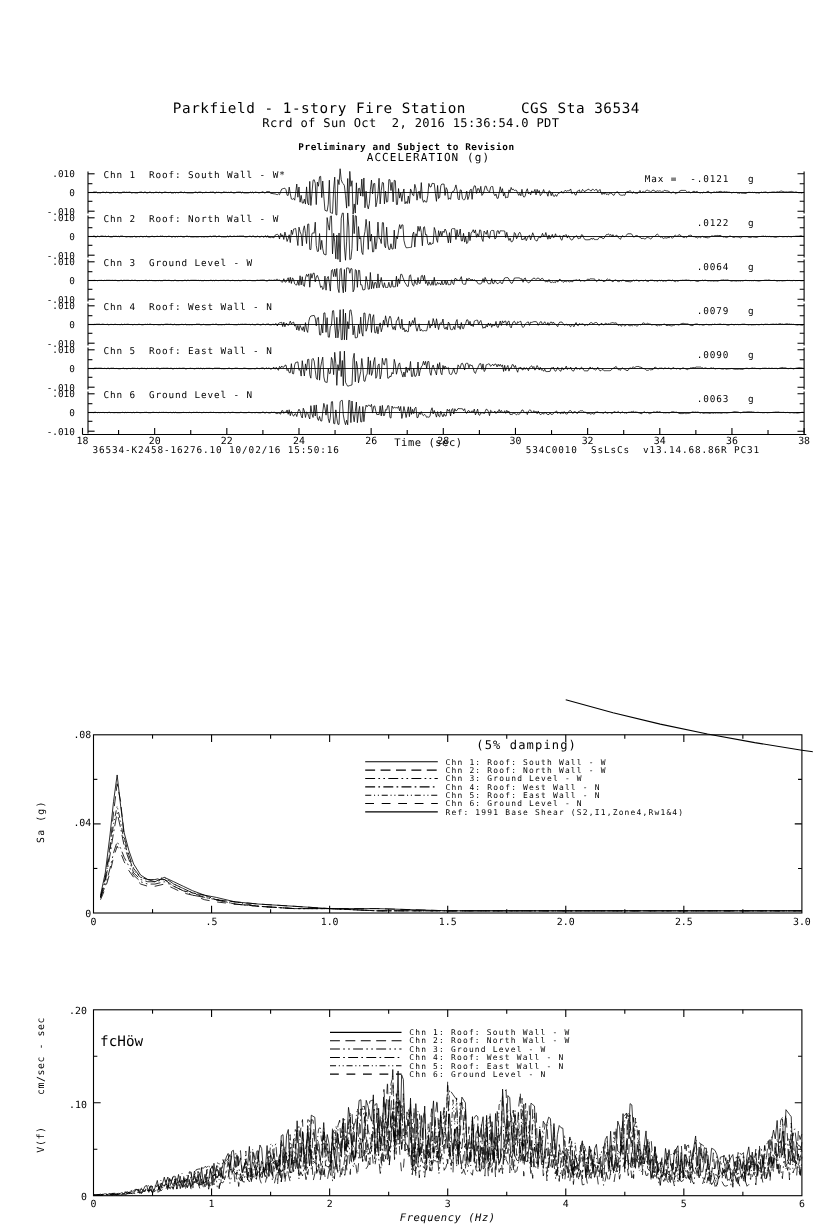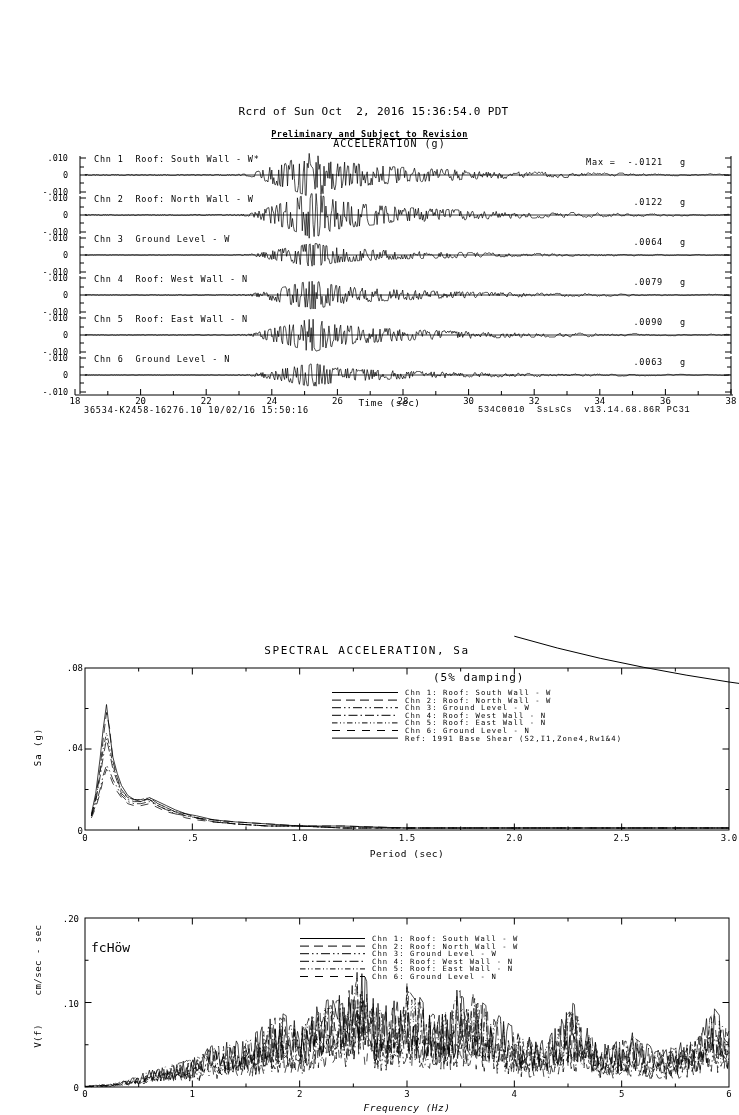--- a/index.html
+++ b/index.html
@@ -3,25 +3,25 @@
 <meta charset="utf-8">
 <style>
   html,body{margin:0;padding:0;background:#fff;}
   #page{position:relative;width:739px;height:1115px;background:#ffffff;overflow:hidden;
         font-family:"DejaVu Sans Mono",monospace;color:#000;}
   .abs{position:absolute;white-space:pre;}
   .ctr{text-align:center;}
   .h1{top:92px;left:0;width:739px;font-size:13px;letter-spacing:.5px;}
   .h2{top:105px;left:4px;width:739px;font-size:11px;letter-spacing:.3px;}
   .h3{top:119px;left:0;width:739px;font-size:8.5px;font-weight:bold;letter-spacing:.5px;}
-  .h4{top:129px;left:0;width:739px;font-size:8.5px;font-weight:bold;letter-spacing:.5px;text-decoration:underline;}
+  .h4{top:129px;left:0;width:739px;font-size:8.5px;font-weight:bold;letter-spacing:.5px;}
   .accTitle{top:138px;left:20px;width:739px;font-size:10px;letter-spacing:1px;}
   .timeLabel{top:397px;left:20px;width:739px;font-size:9.5px;letter-spacing:.5px;}
   .footL{top:405px;left:84px;font-size:8.5px;letter-spacing:.8px;}
-  .footR{top:405px;left:478px;font-size:8.5px;letter-spacing:.8px;font-family:Liberation Mono, monospace;}
+  .footR{top:405px;left:478px;font-size:8.5px;letter-spacing:.8px;}
   .saTitle{top:644px;left:167px;width:400px;font-size:11px;letter-spacing:1.6px;}
   .saDamp{top:671px;left:433px;width:200px;font-size:11px;letter-spacing:1px;}
   .saYlab{left:-22px;top:742px;width:120px;text-align:center;font-size:9px;letter-spacing:1px;transform:rotate(-90deg);}
   .saXlab{top:848px;left:207px;width:400px;font-size:9.5px;letter-spacing:.5px;}
   .vfTitle{top:893px;left:134px;width:400px;font-size:11px;letter-spacing:.8px;}
   .vfCorner{left:91px;top:900px;font-size:13px;margin-top:40px;}
   .vfYlabU{left:-32px;top:955px;width:140px;text-align:center;font-size:9px;letter-spacing:.5px;transform:rotate(-90deg);}
   .vfYlabL{left:-22px;top:1031px;width:120px;text-align:center;font-size:9px;letter-spacing:.5px;transform:rotate(-90deg);}
   .vfXlab{top:1102px;left:207px;width:400px;font-size:9.5px;letter-spacing:.5px;font-style:italic;}
   svg{position:absolute;left:0;top:0;}
@@ -321,30 +321,29 @@
         </g>
         <polyline points="85.0,1086.5 86.6,1086.5 88.2,1086.5 89.8,1086.0 91.4,1085.6 93.0,1086.2 94.7,1085.4 96.3,1085.3 97.9,1085.9 99.5,1085.0 101.1,1085.8 102.7,1085.3 104.3,1086.2 105.9,1085.3 107.5,1084.9 109.2,1085.0 110.8,1084.2 112.4,1085.1 114.0,1084.0 115.6,1084.9 117.2,1084.2 118.8,1082.9 120.4,1083.8 122.0,1081.9 123.6,1081.1 125.3,1081.7 126.9,1083.0 128.5,1081.0 130.1,1082.4 131.7,1078.5 133.3,1077.7 134.9,1083.3 136.5,1078.3 138.1,1078.1 139.7,1083.1 141.4,1078.4 143.0,1073.1 144.6,1082.2 146.2,1075.9 147.8,1075.7 149.4,1070.1 151.0,1077.9 152.6,1080.3 154.2,1071.2 155.8,1074.6 157.5,1078.0 159.1,1073.1 160.7,1077.4 162.3,1067.7 163.9,1075.9 165.5,1072.8 167.1,1079.3 168.7,1076.2 170.3,1079.9 171.9,1074.9 173.6,1079.5 175.2,1073.8 176.8,1069.0 178.4,1074.6 180.0,1067.5 181.6,1077.3 183.2,1061.8 184.8,1075.2 186.4,1067.5 188.0,1077.6 189.7,1072.7 191.3,1062.4 192.9,1077.6 194.5,1057.5 196.1,1070.9 197.7,1070.4 199.3,1067.2 200.9,1061.3 202.5,1071.3 204.1,1057.5 205.8,1051.8 207.4,1048.6 209.0,1062.1 210.6,1046.7 212.2,1045.7 213.8,1061.4 215.4,1049.8 217.0,1059.0 218.6,1052.6 220.2,1065.4 221.8,1060.3 223.5,1055.3 225.1,1059.6 226.7,1042.2 228.3,1069.5 229.9,1047.1 231.5,1056.6 233.1,1063.6 234.7,1053.7 236.3,1040.9 237.9,1044.2 239.6,1065.7 241.2,1063.3 242.8,1041.4 244.4,1069.6 246.0,1049.9 247.6,1055.2 249.2,1048.6 250.8,1061.9 252.4,1060.6 254.0,1068.4 255.7,1032.5 257.3,1031.5 258.9,1063.2 260.5,1032.1 262.1,1026.8 263.7,1065.2 265.3,1066.1 266.9,1055.9 268.5,1057.3 270.1,1018.9 271.8,1048.1 273.4,1055.6 275.0,1028.6 276.6,1049.3 278.2,1064.1 279.8,1023.6 281.4,1047.9 283.0,1013.8 284.6,1014.8 286.2,1015.7 287.9,1044.6 289.5,1045.0 291.1,1054.4 292.7,1045.8 294.3,1020.5 295.9,1045.0 297.5,1031.4 299.1,1039.6 300.7,1060.3 302.3,1033.0 304.0,1051.8 305.6,1063.1 307.2,1034.7 308.8,1041.9 310.4,1051.9 312.0,1016.5 313.6,1046.3 315.2,1038.9 316.8,1006.7 318.4,1017.6 320.1,1049.7 321.7,1054.9 323.3,1048.1 324.9,1018.0 326.5,1000.4 328.1,999.8 329.7,1037.6 331.3,1035.1 332.9,1000.3 334.5,1005.2 336.2,1014.0 337.8,1019.3 339.4,995.3 341.0,1046.6 342.6,1041.9 344.2,1007.5 345.8,1046.3 347.4,1031.7 349.0,997.1 350.6,1018.8 352.3,1025.9 353.9,999.6 355.5,1025.6 357.1,1023.2 358.7,1041.2 360.3,1016.8 361.9,973.6 363.5,1040.2 365.1,977.1 366.7,981.4 368.4,1039.2 370.0,1040.4 371.6,1047.0 373.2,998.3 374.8,1060.2 376.4,1059.6 378.0,1003.3 379.6,1029.0 381.2,1051.4 382.9,1014.1 384.5,1036.5 386.1,1005.5 387.7,1058.3 389.3,1032.1 390.9,1043.0 392.5,1019.4 394.1,1000.8 395.7,1039.8 397.3,1037.5 399.0,1049.2 400.6,1010.3 402.2,1040.5 403.8,1029.2 405.4,1030.7 407.0,1043.8 408.6,1012.6 410.2,1032.0 411.8,1050.8 413.4,1028.9 415.1,1024.7 416.7,1058.5 418.3,1014.4 419.9,997.4 421.5,1000.0 423.1,1002.5 424.7,1048.9 426.3,1055.2 427.9,1053.8 429.5,1017.2 431.2,1055.6 432.8,1029.9 434.4,1026.8 436.0,1033.5 437.6,1024.9 439.2,1015.2 440.8,1057.1 442.4,1014.0 444.0,1054.4 445.6,1058.8 447.3,1023.8 448.9,1055.9 450.5,1012.3 452.1,1040.4 453.7,1057.9 455.3,1052.4 456.9,990.1 458.5,1018.4 460.1,1030.2 461.7,996.0 463.4,997.9 465.0,1028.8 466.6,1041.2 468.2,1050.7 469.8,1054.7 471.4,1055.4 473.0,1045.5 474.6,1055.1 476.2,1003.9 477.8,1055.8 479.5,1056.0 481.1,1039.8 482.7,1002.9 484.3,1004.2 485.9,1005.5 487.5,1043.6 489.1,1051.6 490.7,1026.4 492.3,1058.6 493.9,1058.6 495.6,1042.4 497.2,1021.3 498.8,1015.6 500.4,1016.9 502.0,1044.4 503.6,1021.4 505.2,1052.2 506.8,1031.4 508.4,1023.2 510.0,1025.2 511.7,1025.7 513.3,1053.5 514.9,1061.4 516.5,1065.8 518.1,1050.8 519.7,1063.9 521.3,1068.2 522.9,1050.2 524.5,1056.9 526.1,1064.8 527.8,1043.8 529.4,1037.1 531.0,1050.8 532.6,1070.6 534.2,1065.2 535.8,1041.8 537.4,1048.9 539.0,1066.9 540.6,1044.3 542.2,1040.3 543.9,1057.8 545.5,1057.1 547.1,1070.9 548.7,1045.3 550.3,1035.9 551.9,1032.9 553.5,1060.1 555.1,1028.4 556.7,1059.4 558.3,1064.5 560.0,1047.7 561.6,1019.2 563.2,1024.4 564.8,1047.7 566.4,1012.4 568.0,1062.3 569.6,1037.3 571.2,1034.8 572.8,1003.3 574.4,1004.5 576.0,1032.1 577.7,1062.1 579.3,1040.3 580.9,1050.1 582.5,1059.4 584.1,1053.5 585.7,1041.4 587.3,1028.1 588.9,1056.7 590.5,1044.0 592.1,1070.5 593.8,1062.4 595.4,1042.5 597.0,1055.6 598.6,1063.9 600.2,1063.4 601.8,1070.2 603.4,1066.7 605.0,1044.0 606.6,1054.5 608.2,1045.1 609.9,1058.4 611.5,1064.0 613.1,1047.5 614.7,1044.7 616.3,1041.6 617.9,1070.8 619.5,1053.3 621.1,1070.9 622.7,1049.6 624.3,1052.7 626.0,1059.3 627.6,1063.3 629.2,1050.6 630.8,1042.6 632.4,1032.7 634.0,1059.8 635.6,1042.7 637.2,1065.4 638.8,1065.3 640.4,1055.1 642.1,1046.0 643.7,1063.6 645.3,1059.8 646.9,1043.9 648.5,1044.7 650.1,1046.0 651.7,1049.7 653.3,1056.4 654.9,1064.0 656.5,1067.9 658.2,1063.7 659.8,1071.3 661.4,1054.7 663.0,1055.8 664.6,1052.1 666.2,1049.6 667.8,1062.6 669.4,1066.3 671.0,1051.2 672.6,1054.8 674.3,1062.4 675.9,1056.7 677.5,1073.5 679.1,1050.7 680.7,1042.6 682.3,1058.7 683.9,1047.3 685.5,1060.7 687.1,1058.4 688.7,1060.8 690.4,1064.5 692.0,1065.7 693.6,1050.3 695.2,1071.2 696.8,1071.3 698.4,1063.7 700.0,1054.8 701.6,1036.8 703.2,1027.3 704.8,1035.3 706.5,1018.6 708.1,1047.0 709.7,1047.7 711.3,1028.6 712.9,1048.5 714.5,1008.8 716.1,1010.9 717.7,1013.1 719.3,1015.2 720.9,1056.6 722.6,1053.2 724.2,1038.3 725.8,1041.4 727.4,1041.8 729.0,1046.8" fill="none" stroke="#000000" stroke-width="0.7"></polyline>
         <polyline points="85.0,1086.2 86.6,1086.4 88.2,1086.3 89.8,1086.0 91.4,1086.2 93.0,1086.4 94.7,1085.6 96.3,1085.9 97.9,1086.0 99.5,1085.5 101.1,1085.8 102.7,1084.9 104.3,1085.7 105.9,1085.9 107.5,1086.2 109.2,1085.2 110.8,1084.2 112.4,1085.8 114.0,1084.5 115.6,1084.5 117.2,1084.0 118.8,1084.5 120.4,1082.0 122.0,1083.7 123.6,1081.4 125.3,1082.1 126.9,1081.9 128.5,1080.4 130.1,1079.6 131.7,1080.4 133.3,1081.1 134.9,1082.7 136.5,1078.5 138.1,1079.0 139.7,1078.5 141.4,1079.8 143.0,1082.3 144.6,1080.1 146.2,1079.0 147.8,1074.3 149.4,1074.6 151.0,1074.7 152.6,1070.0 154.2,1078.8 155.8,1074.5 157.5,1069.1 159.1,1075.9 160.7,1071.2 162.3,1072.7 163.9,1080.6 165.5,1073.1 167.1,1074.2 168.7,1071.6 170.3,1072.9 171.9,1064.2 173.6,1066.2 175.2,1074.2 176.8,1064.6 178.4,1070.1 180.0,1073.8 181.6,1064.2 183.2,1061.3 184.8,1062.2 186.4,1060.4 188.0,1061.3 189.7,1059.6 191.3,1063.3 192.9,1069.3 194.5,1068.5 196.1,1069.0 197.7,1063.0 199.3,1068.9 200.9,1064.9 202.5,1059.3 204.1,1052.3 205.8,1055.2 207.4,1053.2 209.0,1049.6 210.6,1068.4 212.2,1063.7 213.8,1067.1 215.4,1066.2 217.0,1049.4 218.6,1046.0 220.2,1066.4 221.8,1064.2 223.5,1054.0 225.1,1069.1 226.7,1066.0 228.3,1070.2 229.9,1056.4 231.5,1061.8 233.1,1047.7 234.7,1044.1 236.3,1071.7 237.9,1065.5 239.6,1065.2 241.2,1063.1 242.8,1064.0 244.4,1051.1 246.0,1068.5 247.6,1054.0 249.2,1055.5 250.8,1057.4 252.4,1064.2 254.0,1047.9 255.7,1065.6 257.3,1063.6 258.9,1049.0 260.5,1047.9 262.1,1060.2 263.7,1043.6 265.3,1059.5 266.9,1035.4 268.5,1039.9 270.1,1026.7 271.8,1067.1 273.4,1026.3 275.0,1017.8 276.6,1057.7 278.2,1044.7 279.8,1029.2 281.4,1060.0 283.0,1017.8 284.6,1018.4 286.2,1034.9 287.9,1050.4 289.5,1036.1 291.1,1050.1 292.7,1051.6 294.3,1032.3 295.9,1051.6 297.5,1039.7 299.1,1061.4 300.7,1068.5 302.3,1024.3 304.0,1054.1 305.6,1041.0 307.2,1023.5 308.8,1018.3 310.4,1048.6 312.0,1028.6 313.6,1050.1 315.2,1033.0 316.8,1040.1 318.4,1023.9 320.1,1050.0 321.7,1021.4 323.3,1054.6 324.9,1016.5 326.5,1016.3 328.1,1038.2 329.7,1056.0 331.3,1015.8 332.9,1055.8 334.5,1017.4 336.2,1001.1 337.8,1000.5 339.4,999.9 341.0,1049.5 342.6,1007.0 344.2,1050.5 345.8,1013.8 347.4,1033.1 349.0,990.4 350.6,1012.2 352.3,983.0 353.9,1046.5 355.5,1008.8 357.1,969.8 358.7,1047.5 360.3,994.2 361.9,1012.4 363.5,1001.6 365.1,1013.5 366.7,1026.2 368.4,1035.7 370.0,1010.8 371.6,1023.7 373.2,1002.7 374.8,1061.0 376.4,1007.1 378.0,1057.8 379.6,1062.1 381.2,1043.8 382.9,1051.4 384.5,1017.0 386.1,1009.5 387.7,1048.7 389.3,1041.3 390.9,1023.4 392.5,1007.9 394.1,1047.5 395.7,1015.1 397.3,999.5 399.0,1033.8 400.6,1015.5 402.2,1017.3 403.8,1006.8 405.4,1024.1 407.0,982.6 408.6,1044.0 410.2,1054.3 411.8,1057.5 413.4,1026.2 415.1,1047.2 416.7,1046.8 418.3,1033.5 419.9,1001.9 421.5,1023.3 423.1,1006.7 424.7,1054.4 426.3,1024.3 427.9,1052.3 429.5,1045.2 431.2,1016.2 432.8,1013.9 434.4,1015.2 436.0,1058.9 437.6,1042.7 439.2,1031.3 440.8,1041.3 442.4,1023.4 444.0,1054.9 445.6,1038.5 447.3,1019.7 448.9,1043.4 450.5,1045.0 452.1,1008.2 453.7,1036.0 455.3,1029.2 456.9,994.9 458.5,992.8 460.1,990.6 461.7,1048.7 463.4,1019.5 465.0,1019.3 466.6,1009.2 468.2,1041.0 469.8,1036.7 471.4,1007.4 473.0,993.1 474.6,1039.4 476.2,1055.4 477.8,1049.1 479.5,1007.4 481.1,1005.1 482.7,1060.1 484.3,1008.3 485.9,1009.5 487.5,1010.7 489.1,1064.2 490.7,1030.0 492.3,1036.7 493.9,1057.1 495.6,1048.2 497.2,1044.0 498.8,1061.8 500.4,1039.2 502.0,1051.9 503.6,1029.7 505.2,1067.1 506.8,1062.6 508.4,1040.5 510.0,1051.0 511.7,1046.1 513.3,1050.3 514.9,1054.7 516.5,1043.6 518.1,1033.6 519.7,1070.3 521.3,1055.1 522.9,1062.3 524.5,1070.5 526.1,1058.3 527.8,1056.1 529.4,1039.6 531.0,1041.1 532.6,1070.7 534.2,1051.7 535.8,1064.6 537.4,1068.7 539.0,1053.8 540.6,1071.4 542.2,1065.1 543.9,1059.3 545.5,1060.5 547.1,1066.5 548.7,1072.6 550.3,1051.3 551.9,1047.3 553.5,1066.2 555.1,1038.7 556.7,1044.7 558.3,1045.7 560.0,1024.8 561.6,1046.4 563.2,1047.7 564.8,1035.7 566.4,1016.2 568.0,1013.9 569.6,1011.8 571.2,1063.7 572.8,1013.5 574.4,1061.8 576.0,1015.8 577.7,1051.6 579.3,1056.3 580.9,1027.3 582.5,1054.8 584.1,1048.3 585.7,1058.0 587.3,1039.1 588.9,1058.5 590.5,1035.4 592.1,1037.5 593.8,1059.1 595.4,1043.7 597.0,1071.3 598.6,1057.4 600.2,1061.5 601.8,1052.5 603.4,1065.1 605.0,1054.1 606.6,1066.6 608.2,1068.1 609.9,1057.7 611.5,1066.6 613.1,1045.7 614.7,1044.8 616.3,1067.0 617.9,1068.5 619.5,1042.0 621.1,1071.0 622.7,1040.2 624.3,1060.4 626.0,1070.9 627.6,1071.9 629.2,1069.5 630.8,1040.9 632.4,1038.5 634.0,1048.0 635.6,1070.8 637.2,1039.5 638.8,1057.3 640.4,1045.7 642.1,1065.1 643.7,1054.6 645.3,1065.1 646.9,1069.6 648.5,1048.0 650.1,1067.9 651.7,1068.1 653.3,1071.6 654.9,1067.7 656.5,1071.3 658.2,1050.1 659.8,1068.0 661.4,1064.6 663.0,1049.7 664.6,1074.6 666.2,1072.6 667.8,1056.1 669.4,1060.8 671.0,1047.7 672.6,1051.7 674.3,1066.6 675.9,1072.3 677.5,1059.0 679.1,1063.3 680.7,1052.1 682.3,1062.0 683.9,1053.2 685.5,1067.2 687.1,1048.1 688.7,1070.9 690.4,1041.2 692.0,1071.5 693.6,1066.8 695.2,1041.4 696.8,1052.2 698.4,1037.3 700.0,1069.6 701.6,1052.1 703.2,1065.9 704.8,1039.1 706.5,1052.6 708.1,1062.5 709.7,1037.0 711.3,1050.1 712.9,1025.2 714.5,1012.7 716.1,1037.0 717.7,1032.9 719.3,1049.8 720.9,1029.9 722.6,1054.0 724.2,1058.2 725.8,1027.7 727.4,1035.9 729.0,1030.8" fill="none" stroke="#000000" stroke-width="0.7" stroke-dasharray="9 5"></polyline>
         <polyline points="85.0,1086.6 86.6,1086.6 88.2,1086.6 89.8,1086.4 91.4,1086.7 93.0,1086.4 94.7,1086.0 96.3,1085.9 97.9,1086.3 99.5,1086.2 101.1,1085.7 102.7,1086.2 104.3,1085.7 105.9,1086.0 107.5,1085.7 109.2,1086.3 110.8,1086.3 112.4,1085.4 114.0,1085.8 115.6,1084.9 117.2,1085.0 118.8,1085.2 120.4,1085.0 122.0,1085.0 123.6,1085.3 125.3,1083.3 126.9,1084.7 128.5,1084.1 130.1,1083.0 131.7,1083.0 133.3,1081.2 134.9,1081.9 136.5,1082.2 138.1,1081.1 139.7,1081.7 141.4,1083.3 143.0,1083.5 144.6,1083.5 146.2,1080.8 147.8,1077.0 149.4,1076.5 151.0,1076.2 152.6,1082.4 154.2,1079.4 155.8,1079.2 157.5,1080.2 159.1,1076.5 160.7,1080.2 162.3,1079.7 163.9,1076.2 165.5,1078.7 167.1,1076.0 168.7,1072.7 170.3,1080.4 171.9,1072.1 173.6,1077.5 175.2,1080.6 176.8,1074.3 178.4,1071.9 180.0,1074.9 181.6,1080.4 183.2,1071.4 184.8,1076.2 186.4,1074.2 188.0,1073.7 189.7,1073.2 191.3,1078.6 192.9,1070.1 194.5,1067.9 196.1,1067.3 197.7,1080.6 199.3,1079.4 200.9,1074.6 202.5,1075.4 204.1,1072.7 205.8,1063.8 207.4,1063.2 209.0,1075.8 210.6,1069.1 212.2,1061.4 213.8,1065.1 215.4,1072.2 217.0,1072.6 218.6,1069.8 220.2,1073.1 221.8,1074.9 223.5,1060.5 225.1,1072.5 226.7,1068.0 228.3,1073.1 229.9,1069.0 231.5,1060.5 233.1,1069.1 234.7,1065.5 236.3,1064.8 237.9,1057.5 239.6,1057.1 241.2,1056.7 242.8,1071.2 244.4,1070.1 246.0,1055.7 247.6,1055.2 249.2,1059.5 250.8,1054.4 252.4,1076.2 254.0,1053.6 255.7,1074.5 257.3,1061.3 258.9,1061.4 260.5,1050.7 262.1,1067.6 263.7,1073.8 265.3,1050.1 266.9,1055.5 268.5,1053.8 270.1,1054.9 271.8,1071.8 273.4,1065.2 275.0,1069.0 276.6,1061.0 278.2,1072.4 279.8,1058.3 281.4,1041.0 283.0,1050.6 284.6,1057.8 286.2,1042.8 287.9,1064.7 289.5,1058.4 291.1,1067.8 292.7,1057.0 294.3,1068.0 295.9,1059.1 297.5,1046.9 299.1,1047.5 300.7,1047.1 302.3,1073.8 304.0,1061.2 305.6,1059.4 307.2,1066.1 308.8,1063.2 310.4,1067.8 312.0,1060.3 313.6,1069.9 315.2,1040.2 316.8,1037.2 318.4,1049.8 320.1,1058.2 321.7,1061.2 323.3,1049.1 324.9,1045.0 326.5,1054.4 328.1,1035.3 329.7,1055.5 331.3,1045.6 332.9,1052.0 334.5,1039.7 336.2,1059.0 337.8,1030.5 339.4,1030.2 341.0,1029.8 342.6,1030.8 344.2,1052.2 345.8,1068.3 347.4,1042.0 349.0,1040.5 350.6,1018.9 352.3,1016.8 353.9,1059.0 355.5,1041.6 357.1,1010.5 358.7,1055.5 360.3,1015.1 361.9,1040.2 363.5,1017.8 365.1,1045.1 366.7,1031.9 368.4,1046.2 370.0,1044.8 371.6,1052.0 373.2,1048.6 374.8,1069.5 376.4,1042.9 378.0,1069.3 379.6,1040.1 381.2,1070.7 382.9,1052.3 384.5,1057.7 386.1,1070.2 387.7,1053.6 389.3,1045.0 390.9,1063.5 392.5,1064.5 394.1,1052.0 395.7,1042.3 397.3,1042.4 399.0,1067.2 400.6,1052.1 402.2,1049.5 403.8,1063.9 405.4,1061.2 407.0,1054.6 408.6,1045.7 410.2,1063.3 411.8,1065.7 413.4,1026.0 415.1,1060.6 416.7,1039.7 418.3,1049.4 419.9,1068.1 421.5,1062.9 423.1,1067.8 424.7,1066.5 426.3,1057.2 427.9,1040.3 429.5,1037.8 431.2,1046.4 432.8,1040.3 434.4,1040.1 436.0,1066.2 437.6,1062.5 439.2,1042.5 440.8,1059.0 442.4,1058.4 444.0,1047.0 445.6,1061.1 447.3,1059.7 448.9,1044.5 450.5,1064.0 452.1,1031.2 453.7,1065.7 455.3,1061.8 456.9,1066.9 458.5,1047.3 460.1,1025.2 461.7,1022.7 463.4,1057.0 465.0,1064.6 466.6,1019.4 468.2,1066.0 469.8,1064.4 471.4,1057.0 473.0,1030.4 474.6,1032.4 476.2,1053.7 477.8,1050.5 479.5,1047.3 481.1,1053.4 482.7,1066.8 484.3,1042.2 485.9,1060.6 487.5,1061.0 489.1,1046.7 490.7,1053.5 492.3,1051.0 493.9,1062.2 495.6,1044.1 497.2,1073.4 498.8,1057.6 500.4,1047.0 502.0,1053.6 503.6,1057.4 505.2,1072.0 506.8,1063.0 508.4,1070.0 510.0,1065.2 511.7,1069.1 513.3,1049.8 514.9,1050.6 516.5,1070.6 518.1,1062.8 519.7,1052.9 521.3,1069.5 522.9,1066.8 524.5,1059.0 526.1,1072.4 527.8,1065.0 529.4,1065.7 531.0,1057.2 532.6,1056.8 534.2,1056.7 535.8,1070.0 537.4,1057.1 539.0,1057.3 540.6,1071.7 542.2,1059.1 543.9,1060.3 545.5,1067.4 547.1,1063.6 548.7,1077.6 550.3,1072.9 551.9,1063.5 553.5,1064.8 555.1,1051.7 556.7,1060.2 558.3,1065.5 560.0,1065.6 561.6,1059.4 563.2,1053.7 564.8,1047.2 566.4,1040.7 568.0,1065.6 569.6,1040.3 571.2,1059.3 572.8,1057.1 574.4,1070.9 576.0,1064.8 577.7,1048.4 579.3,1051.4 580.9,1060.8 582.5,1047.8 584.1,1057.6 585.7,1057.8 587.3,1050.5 588.9,1062.4 590.5,1064.4 592.1,1053.9 593.8,1054.5 595.4,1066.1 597.0,1055.7 598.6,1074.5 600.2,1077.8 601.8,1065.2 603.4,1068.5 605.0,1065.1 606.6,1073.4 608.2,1076.1 609.9,1067.8 611.5,1071.4 613.1,1078.2 614.7,1061.0 616.3,1075.6 617.9,1071.8 619.5,1074.5 621.1,1072.7 622.7,1071.6 624.3,1055.9 626.0,1056.8 627.6,1056.9 629.2,1073.4 630.8,1076.4 632.4,1061.4 634.0,1069.2 635.6,1058.9 637.2,1070.3 638.8,1070.1 640.4,1075.1 642.1,1063.0 643.7,1074.6 645.3,1064.1 646.9,1077.0 648.5,1074.5 650.1,1070.1 651.7,1079.3 653.3,1069.3 654.9,1069.5 656.5,1069.8 658.2,1068.1 659.8,1064.2 661.4,1073.1 663.0,1072.0 664.6,1077.4 666.2,1064.8 667.8,1061.7 669.4,1073.5 671.0,1076.1 672.6,1067.9 674.3,1071.9 675.9,1073.4 677.5,1064.6 679.1,1062.9 680.7,1069.6 682.3,1059.1 683.9,1058.7 685.5,1058.3 687.1,1057.9 688.7,1057.5 690.4,1057.1 692.0,1066.0 693.6,1057.3 695.2,1056.0 696.8,1071.0 698.4,1057.1 700.0,1051.9 701.6,1064.3 703.2,1053.9 704.8,1046.4 706.5,1060.7 708.1,1065.3 709.7,1063.1 711.3,1071.5 712.9,1050.9 714.5,1038.5 716.1,1039.8 717.7,1072.7 719.3,1044.3 720.9,1043.8 722.6,1059.4 724.2,1057.6 725.8,1062.4 727.4,1068.2 729.0,1055.7" fill="none" stroke="#000000" stroke-width="0.7" stroke-dasharray="9 3 1.5 3 1.5 3"></polyline>
         <polyline points="85.0,1086.3 86.6,1086.6 88.2,1086.6 89.8,1086.2 91.4,1086.6 93.0,1085.7 94.7,1086.1 96.3,1085.8 97.9,1086.1 99.5,1085.2 101.1,1086.2 102.7,1086.2 104.3,1085.3 105.9,1085.6 107.5,1085.9 109.2,1084.7 110.8,1084.0 112.4,1085.6 114.0,1084.0 115.6,1083.3 117.2,1084.2 118.8,1085.0 120.4,1084.9 122.0,1084.2 123.6,1082.4 125.3,1081.4 126.9,1081.1 128.5,1084.1 130.1,1081.5 131.7,1083.3 133.3,1078.6 134.9,1078.0 136.5,1077.3 138.1,1083.9 139.7,1083.5 141.4,1082.6 143.0,1075.6 144.6,1078.7 146.2,1082.7 147.8,1081.3 149.4,1078.2 151.0,1072.6 152.6,1080.6 154.2,1073.0 155.8,1073.8 157.5,1069.5 159.1,1069.1 160.7,1081.0 162.3,1076.2 163.9,1069.5 165.5,1080.2 167.1,1070.6 168.7,1079.7 170.3,1075.1 171.9,1065.4 173.6,1071.5 175.2,1077.1 176.8,1067.6 178.4,1075.0 180.0,1064.8 181.6,1068.1 183.2,1075.8 184.8,1073.2 186.4,1079.0 188.0,1063.3 189.7,1078.7 191.3,1063.3 192.9,1060.1 194.5,1077.2 196.1,1063.0 197.7,1057.5 199.3,1057.8 200.9,1074.0 202.5,1069.1 204.1,1072.5 205.8,1064.3 207.4,1056.5 209.0,1063.7 210.6,1050.7 212.2,1049.8 213.8,1049.0 215.4,1048.7 217.0,1060.7 218.6,1070.2 220.2,1073.9 221.8,1060.4 223.5,1057.5 225.1,1071.7 226.7,1074.3 228.3,1061.8 229.9,1068.3 231.5,1071.7 233.1,1060.1 234.7,1046.1 236.3,1067.9 237.9,1054.5 239.6,1061.9 241.2,1071.3 242.8,1054.3 244.4,1046.2 246.0,1048.4 247.6,1072.6 249.2,1043.0 250.8,1039.7 252.4,1061.0 254.0,1057.8 255.7,1037.9 257.3,1057.4 258.9,1041.8 260.5,1054.5 262.1,1059.6 263.7,1046.8 265.3,1039.8 266.9,1066.6 268.5,1039.9 270.1,1063.2 271.8,1057.0 273.4,1062.2 275.0,1029.6 276.6,1050.6 278.2,1042.7 279.8,1030.8 281.4,1035.2 283.0,1063.0 284.6,1028.0 286.2,1037.7 287.9,1066.7 289.5,1061.7 291.1,1053.4 292.7,1068.3 294.3,1029.2 295.9,1059.3 297.5,1060.4 299.1,1060.9 300.7,1055.7 302.3,1031.0 304.0,1026.6 305.6,1044.6 307.2,1026.8 308.8,1063.4 310.4,1029.4 312.0,1019.0 313.6,1017.6 315.2,1064.9 316.8,1025.5 318.4,1013.3 320.1,1011.9 321.7,1052.7 323.3,1047.7 324.9,1017.4 326.5,1044.3 328.1,1008.5 329.7,1007.9 331.3,1016.4 332.9,1011.3 334.5,1026.4 336.2,1033.6 337.8,1046.6 339.4,1018.6 341.0,1003.9 342.6,1003.3 344.2,1028.8 345.8,1033.7 347.4,1040.8 349.0,1056.1 350.6,1002.5 352.3,1055.3 353.9,1030.6 355.5,1019.1 357.1,1007.0 358.7,1039.6 360.3,1000.9 361.9,1003.4 363.5,998.9 365.1,1045.0 366.7,994.3 368.4,1030.7 370.0,1026.1 371.6,1008.8 373.2,1029.7 374.8,1046.8 376.4,1052.2 378.0,1036.9 379.6,1016.0 381.2,1050.9 382.9,1040.8 384.5,1040.3 386.1,1062.4 387.7,1041.0 389.3,1051.0 390.9,1047.9 392.5,1060.4 394.1,1054.3 395.7,1055.8 397.3,1046.4 399.0,1055.0 400.6,1013.8 402.2,1031.2 403.8,1009.8 405.4,1044.7 407.0,1040.6 408.6,990.7 410.2,992.7 411.8,995.0 413.4,997.3 415.1,999.5 416.7,1050.8 418.3,1038.0 419.9,1045.7 421.5,1020.4 423.1,1062.5 424.7,1046.7 426.3,1038.4 427.9,1059.9 429.5,1015.7 431.2,1042.0 432.8,1052.2 434.4,1021.5 436.0,1064.6 437.6,1022.1 439.2,1062.7 440.8,1061.4 442.4,1034.5 444.0,1018.2 445.6,1014.1 447.3,1047.0 448.9,1058.3 450.5,1033.8 452.1,1040.4 453.7,1058.9 455.3,1052.9 456.9,1042.6 458.5,1051.9 460.1,1051.0 461.7,1015.1 463.4,1037.9 465.0,1052.7 466.6,1047.6 468.2,1009.3 469.8,1036.5 471.4,1039.3 473.0,1036.4 474.6,1037.0 476.2,1042.1 477.8,1016.1 479.5,1039.3 481.1,1022.9 482.7,1060.9 484.3,1058.4 485.9,1040.2 487.5,1056.9 489.1,1049.6 490.7,1024.4 492.3,1043.0 493.9,1019.3 495.6,1022.7 497.2,1021.6 498.8,1050.5 500.4,1047.9 502.0,1061.3 503.6,1049.4 505.2,1061.4 506.8,1068.5 508.4,1047.1 510.0,1051.1 511.7,1051.3 513.3,1067.8 514.9,1043.9 516.5,1046.7 518.1,1048.7 519.7,1037.6 521.3,1071.7 522.9,1049.6 524.5,1056.9 526.1,1061.6 527.8,1066.4 529.4,1071.8 531.0,1045.0 532.6,1066.0 534.2,1060.6 535.8,1050.0 537.4,1043.6 539.0,1060.4 540.6,1060.2 542.2,1057.2 543.9,1057.3 545.5,1057.6 547.1,1045.0 548.7,1042.4 550.3,1056.6 551.9,1051.6 553.5,1045.2 555.1,1046.7 556.7,1064.6 558.3,1061.4 560.0,1049.5 561.6,1067.8 563.2,1066.4 564.8,1037.8 566.4,1054.5 568.0,1058.4 569.6,1040.3 571.2,1013.7 572.8,1034.4 574.4,1039.2 576.0,1024.7 577.7,1020.7 579.3,1026.0 580.9,1031.4 582.5,1058.5 584.1,1052.5 585.7,1054.3 587.3,1049.4 588.9,1036.7 590.5,1062.1 592.1,1052.4 593.8,1065.1 595.4,1065.7 597.0,1050.5 598.6,1065.2 600.2,1055.0 601.8,1069.3 603.4,1074.1 605.0,1070.2 606.6,1047.9 608.2,1072.8 609.9,1065.1 611.5,1057.3 613.1,1072.4 614.7,1053.7 616.3,1046.1 617.9,1072.4 619.5,1065.2 621.1,1064.9 622.7,1058.5 624.3,1041.8 626.0,1041.0 627.6,1070.7 629.2,1052.5 630.8,1047.1 632.4,1048.2 634.0,1067.7 635.6,1062.1 637.2,1048.1 638.8,1055.1 640.4,1043.3 642.1,1044.4 643.7,1061.1 645.3,1073.9 646.9,1062.2 648.5,1062.3 650.1,1062.3 651.7,1051.3 653.3,1067.5 654.9,1054.8 656.5,1061.3 658.2,1066.5 659.8,1052.4 661.4,1064.6 663.0,1058.5 664.6,1071.6 666.2,1075.3 667.8,1066.4 669.4,1074.0 671.0,1054.3 672.6,1062.7 674.3,1071.2 675.9,1048.8 677.5,1074.6 679.1,1052.6 680.7,1069.9 682.3,1050.5 683.9,1051.6 685.5,1058.5 687.1,1044.8 688.7,1069.6 690.4,1045.0 692.0,1043.1 693.6,1061.2 695.2,1048.8 696.8,1054.1 698.4,1059.1 700.0,1036.0 701.6,1033.4 703.2,1057.7 704.8,1043.3 706.5,1062.8 708.1,1040.6 709.7,1020.1 711.3,1017.4 712.9,1041.1 714.5,1058.7 716.1,1059.0 717.7,1037.2 719.3,1046.1 720.9,1028.5 722.6,1026.2 724.2,1040.7 725.8,1060.4 727.4,1050.9 729.0,1055.3" fill="none" stroke="#000000" stroke-width="0.7" stroke-dasharray="9 3 1.5 3"></polyline>
         <polyline points="85.0,1086.3 86.6,1086.4 88.2,1086.3 89.8,1086.1 91.4,1086.3 93.0,1086.1 94.7,1085.7 96.3,1086.1 97.9,1085.5 99.5,1086.2 101.1,1085.1 102.7,1084.9 104.3,1084.8 105.9,1084.7 107.5,1085.9 109.2,1086.1 110.8,1085.8 112.4,1084.4 114.0,1083.4 115.6,1085.1 117.2,1084.0 118.8,1082.4 120.4,1082.1 122.0,1083.2 123.6,1081.6 125.3,1081.4 126.9,1084.4 128.5,1080.5 130.1,1082.6 131.7,1082.2 133.3,1081.0 134.9,1082.8 136.5,1082.0 138.1,1081.9 139.7,1083.1 141.4,1077.0 143.0,1077.0 144.6,1080.9 146.2,1072.9 147.8,1077.2 149.4,1078.0 151.0,1075.1 152.6,1081.7 154.2,1072.1 155.8,1076.8 157.5,1081.2 159.1,1069.1 160.7,1080.9 162.3,1076.0 163.9,1069.2 165.5,1066.8 167.1,1069.8 168.7,1080.6 170.3,1067.0 171.9,1066.3 173.6,1064.6 175.2,1079.8 176.8,1067.3 178.4,1063.3 180.0,1062.9 181.6,1062.5 183.2,1077.4 184.8,1074.7 186.4,1076.4 188.0,1065.1 189.7,1060.7 191.3,1060.7 192.9,1059.5 194.5,1066.8 196.1,1069.4 197.7,1056.9 199.3,1073.7 200.9,1072.8 202.5,1054.3 204.1,1057.3 205.8,1058.6 207.4,1053.8 209.0,1064.5 210.6,1063.0 212.2,1064.4 213.8,1050.7 215.4,1063.0 217.0,1070.8 218.6,1073.4 220.2,1070.4 221.8,1067.0 223.5,1046.4 225.1,1073.0 226.7,1055.0 228.3,1045.5 229.9,1045.2 231.5,1052.3 233.1,1073.3 234.7,1052.1 236.3,1067.0 237.9,1071.8 239.6,1061.0 241.2,1064.8 242.8,1068.1 244.4,1056.6 246.0,1040.4 247.6,1039.8 249.2,1065.1 250.8,1054.9 252.4,1068.0 254.0,1063.7 255.7,1036.9 257.3,1043.6 258.9,1069.8 260.5,1068.0 262.1,1056.3 263.7,1030.2 265.3,1059.9 266.9,1040.9 268.5,1026.9 270.1,1028.7 271.8,1022.9 273.4,1052.6 275.0,1038.4 276.6,1061.1 278.2,1061.7 279.8,1017.9 281.4,1018.8 283.0,1057.4 284.6,1055.5 286.2,1057.2 287.9,1043.5 289.5,1027.1 291.1,1024.0 292.7,1042.3 294.3,1025.8 295.9,1038.0 297.5,1040.6 299.1,1055.9 300.7,1065.2 302.3,1035.0 304.0,1045.4 305.6,1023.4 307.2,1036.7 308.8,1041.5 310.4,1041.6 312.0,1017.5 313.6,1045.6 315.2,1030.2 316.8,1021.5 318.4,1011.7 320.1,1048.8 321.7,1024.6 323.3,1018.7 324.9,1007.9 326.5,1014.2 328.1,1006.7 329.7,1006.2 331.3,1005.6 332.9,1034.7 334.5,1049.4 336.2,1047.6 337.8,1046.6 339.4,1018.1 341.0,1058.7 342.6,1047.7 344.2,1015.7 345.8,1043.9 347.4,1013.8 349.0,1020.7 350.6,1047.0 352.3,1036.8 353.9,1002.0 355.5,985.3 357.1,978.1 358.7,1023.6 360.3,1049.9 361.9,991.4 363.5,1032.7 365.1,1004.0 366.7,1013.4 368.4,1024.6 370.0,1028.7 371.6,1015.5 373.2,1009.1 374.8,1018.5 376.4,1060.6 378.0,1039.3 379.6,1010.4 381.2,1010.8 382.9,1050.8 384.5,1046.5 386.1,1050.4 387.7,1060.1 389.3,1021.7 390.9,1064.6 392.5,1025.6 394.1,1052.7 395.7,1017.5 397.3,1057.8 399.0,1018.0 400.6,1056.1 402.2,1041.4 403.8,1044.3 405.4,1020.9 407.0,985.9 408.6,1053.8 410.2,1028.2 411.8,999.8 413.4,1022.4 415.1,998.1 416.7,1044.9 418.3,1002.6 419.9,1004.6 421.5,1006.9 423.1,1009.3 424.7,1055.0 426.3,1057.8 427.9,1047.4 429.5,1013.9 431.2,1050.8 432.8,1063.4 434.4,1066.1 436.0,1047.9 437.6,1047.8 439.2,1057.9 440.8,1030.3 442.4,1016.7 444.0,1062.4 445.6,1012.5 447.3,1049.7 448.9,1036.6 450.5,1041.8 452.1,1053.0 453.7,1004.8 455.3,999.9 456.9,997.8 458.5,1054.8 460.1,1038.5 461.7,1008.3 463.4,1010.5 465.0,1016.1 466.6,1029.2 468.2,1013.4 469.8,1036.0 471.4,1011.4 473.0,1056.5 474.6,998.4 476.2,1044.4 477.8,1003.0 479.5,1056.8 481.1,1054.4 482.7,1056.5 484.3,1021.9 485.9,1012.0 487.5,1047.0 489.1,1037.9 490.7,1047.2 492.3,1044.5 493.9,1032.4 495.6,1022.3 497.2,1020.1 498.8,1021.3 500.4,1022.5 502.0,1023.6 503.6,1024.8 505.2,1049.4 506.8,1060.1 508.4,1044.1 510.0,1052.4 511.7,1061.6 513.3,1031.8 514.9,1060.6 516.5,1050.3 518.1,1035.3 519.7,1036.5 521.3,1063.4 522.9,1038.8 524.5,1055.0 526.1,1055.0 527.8,1040.8 529.4,1056.0 531.0,1041.4 532.6,1046.5 534.2,1068.1 535.8,1042.3 537.4,1057.7 539.0,1064.4 540.6,1047.2 542.2,1052.1 543.9,1066.4 545.5,1049.3 547.1,1062.0 548.7,1064.5 550.3,1039.3 551.9,1037.2 553.5,1055.4 555.1,1067.8 556.7,1048.5 558.3,1028.9 560.0,1065.5 561.6,1048.2 563.2,1065.6 564.8,1025.0 566.4,1045.7 568.0,1016.3 569.6,1015.7 571.2,1012.1 572.8,1023.9 574.4,1031.4 576.0,1058.7 577.7,1016.5 579.3,1026.5 580.9,1064.4 582.5,1062.8 584.1,1068.0 585.7,1039.7 587.3,1049.9 588.9,1035.6 590.5,1047.4 592.1,1046.0 593.8,1071.2 595.4,1042.4 597.0,1055.1 598.6,1071.9 600.2,1071.3 601.8,1054.0 603.4,1066.3 605.0,1074.0 606.6,1062.1 608.2,1046.7 609.9,1050.0 611.5,1047.8 613.1,1049.6 614.7,1046.1 616.3,1071.6 617.9,1072.3 619.5,1047.6 621.1,1067.8 622.7,1062.4 624.3,1065.3 626.0,1071.3 627.6,1045.1 629.2,1061.5 630.8,1048.2 632.4,1036.5 634.0,1037.6 635.6,1038.8 637.2,1040.0 638.8,1041.1 640.4,1042.3 642.1,1043.5 643.7,1050.4 645.3,1071.1 646.9,1065.0 648.5,1065.4 650.1,1074.9 651.7,1070.6 653.3,1067.5 654.9,1052.0 656.5,1051.5 658.2,1051.2 659.8,1054.7 661.4,1056.4 663.0,1063.8 664.6,1062.1 666.2,1064.9 667.8,1064.3 669.4,1050.6 671.0,1074.4 672.6,1048.6 674.3,1049.5 675.9,1047.9 677.5,1065.8 679.1,1069.1 680.7,1054.8 682.3,1073.5 683.9,1053.4 685.5,1050.4 687.1,1072.4 688.7,1063.9 690.4,1063.9 692.0,1049.4 693.6,1058.2 695.2,1040.9 696.8,1040.4 698.4,1037.6 700.0,1034.9 701.6,1062.3 703.2,1050.7 704.8,1049.2 706.5,1035.1 708.1,1045.6 709.7,1018.6 711.3,1015.9 712.9,1053.0 714.5,1063.0 716.1,1054.2 717.7,1059.5 719.3,1020.9 720.9,1066.3 722.6,1061.6 724.2,1053.0 725.8,1054.3 727.4,1055.0 729.0,1037.7" fill="none" stroke="#000000" stroke-width="0.7" stroke-dasharray="5.5 2.5 1 2.5 1 2.5"></polyline>
         <polyline points="85.0,1086.8 86.6,1086.6 88.2,1086.5 89.8,1086.5 91.4,1086.5 93.0,1086.2 94.7,1086.7 96.3,1086.2 97.9,1086.6 99.5,1086.3 101.1,1086.2 102.7,1086.2 104.3,1085.6 105.9,1086.5 107.5,1085.6 109.2,1086.2 110.8,1085.4 112.4,1084.8 114.0,1086.2 115.6,1085.3 117.2,1085.1 118.8,1084.2 120.4,1085.9 122.0,1083.6 123.6,1085.3 125.3,1083.9 126.9,1083.6 128.5,1085.2 130.1,1083.2 131.7,1081.9 133.3,1082.5 134.9,1085.1 136.5,1081.1 138.1,1083.6 139.7,1082.5 141.4,1083.8 143.0,1084.4 144.6,1079.2 146.2,1077.8 147.8,1080.1 149.4,1076.9 151.0,1080.6 152.6,1077.5 154.2,1080.3 155.8,1080.9 157.5,1075.3 159.1,1076.4 160.7,1075.5 162.3,1074.6 163.9,1074.1 165.5,1081.0 167.1,1073.5 168.7,1073.2 170.3,1075.6 171.9,1072.6 173.6,1080.9 175.2,1081.0 176.8,1074.0 178.4,1075.3 180.0,1075.8 181.6,1078.6 183.2,1072.0 184.8,1078.9 186.4,1080.8 188.0,1070.1 189.7,1081.1 191.3,1073.3 192.9,1073.9 194.5,1075.5 196.1,1070.3 197.7,1069.1 199.3,1080.7 200.9,1066.2 202.5,1072.9 204.1,1071.9 205.8,1071.7 207.4,1070.0 209.0,1063.4 210.6,1062.8 212.2,1062.2 213.8,1076.5 215.4,1065.4 217.0,1078.6 218.6,1066.9 220.2,1071.5 221.8,1066.4 223.5,1069.2 225.1,1071.2 226.7,1060.1 228.3,1075.5 229.9,1065.7 231.5,1070.8 233.1,1071.5 234.7,1062.9 236.3,1072.3 237.9,1076.6 239.6,1058.1 241.2,1075.3 242.8,1068.4 244.4,1057.0 246.0,1067.8 247.6,1065.4 249.2,1076.9 250.8,1069.8 252.4,1056.9 254.0,1054.7 255.7,1076.1 257.3,1053.9 258.9,1076.3 260.5,1061.7 262.1,1059.5 263.7,1066.4 265.3,1054.9 266.9,1058.9 268.5,1064.0 270.1,1048.2 271.8,1068.8 273.4,1065.8 275.0,1065.3 276.6,1047.9 278.2,1057.6 279.8,1067.9 281.4,1055.2 283.0,1043.1 284.6,1073.9 286.2,1067.1 287.9,1050.6 289.5,1058.2 291.1,1072.8 292.7,1062.1 294.3,1060.2 295.9,1073.3 297.5,1073.6 299.1,1064.1 300.7,1048.3 302.3,1053.6 304.0,1071.7 305.6,1051.1 307.2,1066.6 308.8,1071.5 310.4,1062.0 312.0,1063.5 313.6,1051.7 315.2,1039.8 316.8,1043.0 318.4,1067.8 320.1,1036.9 321.7,1059.1 323.3,1057.3 324.9,1069.6 326.5,1051.7 328.1,1052.8 329.7,1035.4 331.3,1048.8 332.9,1062.4 334.5,1059.8 336.2,1044.4 337.8,1041.8 339.4,1059.2 341.0,1050.0 342.6,1039.4 344.2,1050.9 345.8,1049.8 347.4,1061.1 349.0,1023.1 350.6,1053.7 352.3,1036.3 353.9,1059.9 355.5,1033.0 357.1,1013.0 358.7,1035.0 360.3,1037.6 361.9,1023.0 363.5,1049.0 365.1,1066.4 366.7,1062.5 368.4,1041.3 370.0,1028.7 371.6,1053.6 373.2,1033.8 374.8,1060.1 376.4,1064.2 378.0,1064.4 379.6,1040.9 381.2,1047.6 382.9,1050.9 384.5,1037.8 386.1,1043.3 387.7,1063.8 389.3,1055.4 390.9,1038.8 392.5,1058.7 394.1,1035.3 395.7,1033.5 397.3,1032.8 399.0,1059.0 400.6,1034.0 402.2,1026.4 403.8,1048.5 405.4,1048.0 407.0,1058.0 408.6,1037.7 410.2,1059.9 411.8,1037.0 413.4,1027.2 415.1,1038.6 416.7,1052.4 418.3,1046.5 419.9,1063.7 421.5,1048.5 423.1,1039.7 424.7,1057.7 426.3,1060.8 427.9,1066.0 429.5,1068.4 431.2,1053.2 432.8,1063.2 434.4,1041.6 436.0,1057.0 437.6,1043.1 439.2,1048.7 440.8,1069.2 442.4,1043.2 444.0,1070.3 445.6,1048.5 447.3,1065.9 448.9,1043.2 450.5,1070.4 452.1,1042.2 453.7,1031.6 455.3,1051.8 456.9,1066.2 458.5,1032.3 460.1,1054.2 461.7,1057.4 463.4,1066.2 465.0,1022.7 466.6,1066.1 468.2,1031.3 469.8,1050.5 471.4,1026.2 473.0,1048.3 474.6,1038.1 476.2,1069.2 477.8,1034.1 479.5,1033.8 481.1,1035.3 482.7,1056.8 484.3,1071.3 485.9,1042.7 487.5,1052.4 489.1,1058.8 490.7,1050.2 492.3,1041.1 493.9,1069.0 495.6,1062.5 497.2,1066.1 498.8,1052.6 500.4,1060.3 502.0,1064.3 503.6,1051.8 505.2,1055.7 506.8,1061.6 508.4,1074.0 510.0,1055.2 511.7,1074.2 513.3,1074.8 514.9,1058.1 516.5,1064.3 518.1,1073.7 519.7,1058.8 521.3,1076.8 522.9,1060.0 524.5,1065.0 526.1,1070.3 527.8,1063.9 529.4,1077.1 531.0,1076.9 532.6,1068.7 534.2,1077.1 535.8,1068.6 537.4,1071.3 539.0,1062.7 540.6,1058.4 542.2,1063.9 543.9,1076.8 545.5,1061.8 547.1,1066.1 548.7,1066.8 550.3,1066.0 551.9,1068.3 553.5,1075.6 555.1,1065.3 556.7,1050.4 558.3,1074.2 560.0,1062.2 561.6,1057.0 563.2,1072.0 564.8,1062.6 566.4,1060.5 568.0,1055.9 569.6,1055.0 571.2,1068.7 572.8,1062.0 574.4,1048.6 576.0,1071.4 577.7,1049.0 579.3,1048.2 580.9,1044.6 582.5,1046.4 584.1,1063.9 585.7,1060.6 587.3,1068.6 588.9,1068.4 590.5,1054.4 592.1,1075.2 593.8,1061.9 595.4,1069.7 597.0,1067.8 598.6,1064.7 600.2,1077.7 601.8,1072.6 603.4,1061.3 605.0,1068.2 606.6,1063.1 608.2,1060.7 609.9,1077.4 611.5,1061.6 613.1,1068.1 614.7,1061.7 616.3,1063.0 617.9,1059.2 619.5,1066.3 621.1,1062.8 622.7,1070.4 624.3,1071.2 626.0,1063.7 627.6,1077.5 629.2,1059.5 630.8,1065.3 632.4,1066.0 634.0,1060.8 635.6,1071.6 637.2,1073.9 638.8,1076.1 640.4,1070.7 642.1,1077.4 643.7,1069.9 645.3,1077.7 646.9,1068.5 648.5,1071.2 650.1,1078.6 651.7,1076.9 653.3,1063.9 654.9,1072.4 656.5,1074.4 658.2,1077.8 659.8,1078.3 661.4,1077.7 663.0,1077.6 664.6,1066.1 666.2,1079.3 667.8,1066.5 669.4,1062.3 671.0,1074.6 672.6,1078.4 674.3,1069.8 675.9,1065.2 677.5,1073.2 679.1,1078.4 680.7,1076.8 682.3,1071.6 683.9,1069.6 685.5,1065.5 687.1,1077.3 688.7,1058.5 690.4,1062.4 692.0,1067.3 693.6,1075.4 695.2,1060.2 696.8,1064.2 698.4,1061.1 700.0,1073.9 701.6,1051.8 703.2,1055.2 704.8,1056.6 706.5,1049.0 708.1,1070.4 709.7,1059.1 711.3,1040.6 712.9,1044.8 714.5,1056.6 716.1,1064.0 717.7,1046.1 719.3,1055.2 720.9,1053.1 722.6,1049.4 724.2,1069.2 725.8,1049.0 727.4,1071.6 729.0,1051.5" fill="none" stroke="#000000" stroke-width="0.7" stroke-dasharray="8 7"></polyline>
       </g>
     </svg>
 
+  <div class="abs ctr h1">Parkfield - 1-story Fire Station      CGS Sta 36534</div>
   <div class="abs ctr h2">Rcrd of Sun Oct  2, 2016 15:36:54.0 PDT</div>
   <div class="abs ctr h4">Preliminary and Subject to Revision</div>
 
   <div class="abs ctr accTitle">ACCELERATION (g)</div>
   <div class="abs ctr timeLabel">Time (sec)</div>
   <div class="abs footL">36534-K2458-16276.10 10/02/16 15:50:16</div>
   <div class="abs footR">534C0010  SsLsCs  v13.14.68.86R PC31</div>
 
-  <div class="abs ctr saTitle">SPECTRAL ACCELERATION, Sa</div>
   <div class="abs saDamp">(5% damping)</div>
   <div class="abs saYlab">Sa (g)</div>
-  <div class="abs ctr saXlab">Period (sec)</div>
 
   <div class="abs vfCorner">fcHöw</div>
   <div class="abs vfYlabU">cm/sec - sec</div>
   <div class="abs vfYlabL">V(f)</div>
   <div class="abs ctr vfXlab">Frequency (Hz)</div>
 </div>
 
 </body></html>

